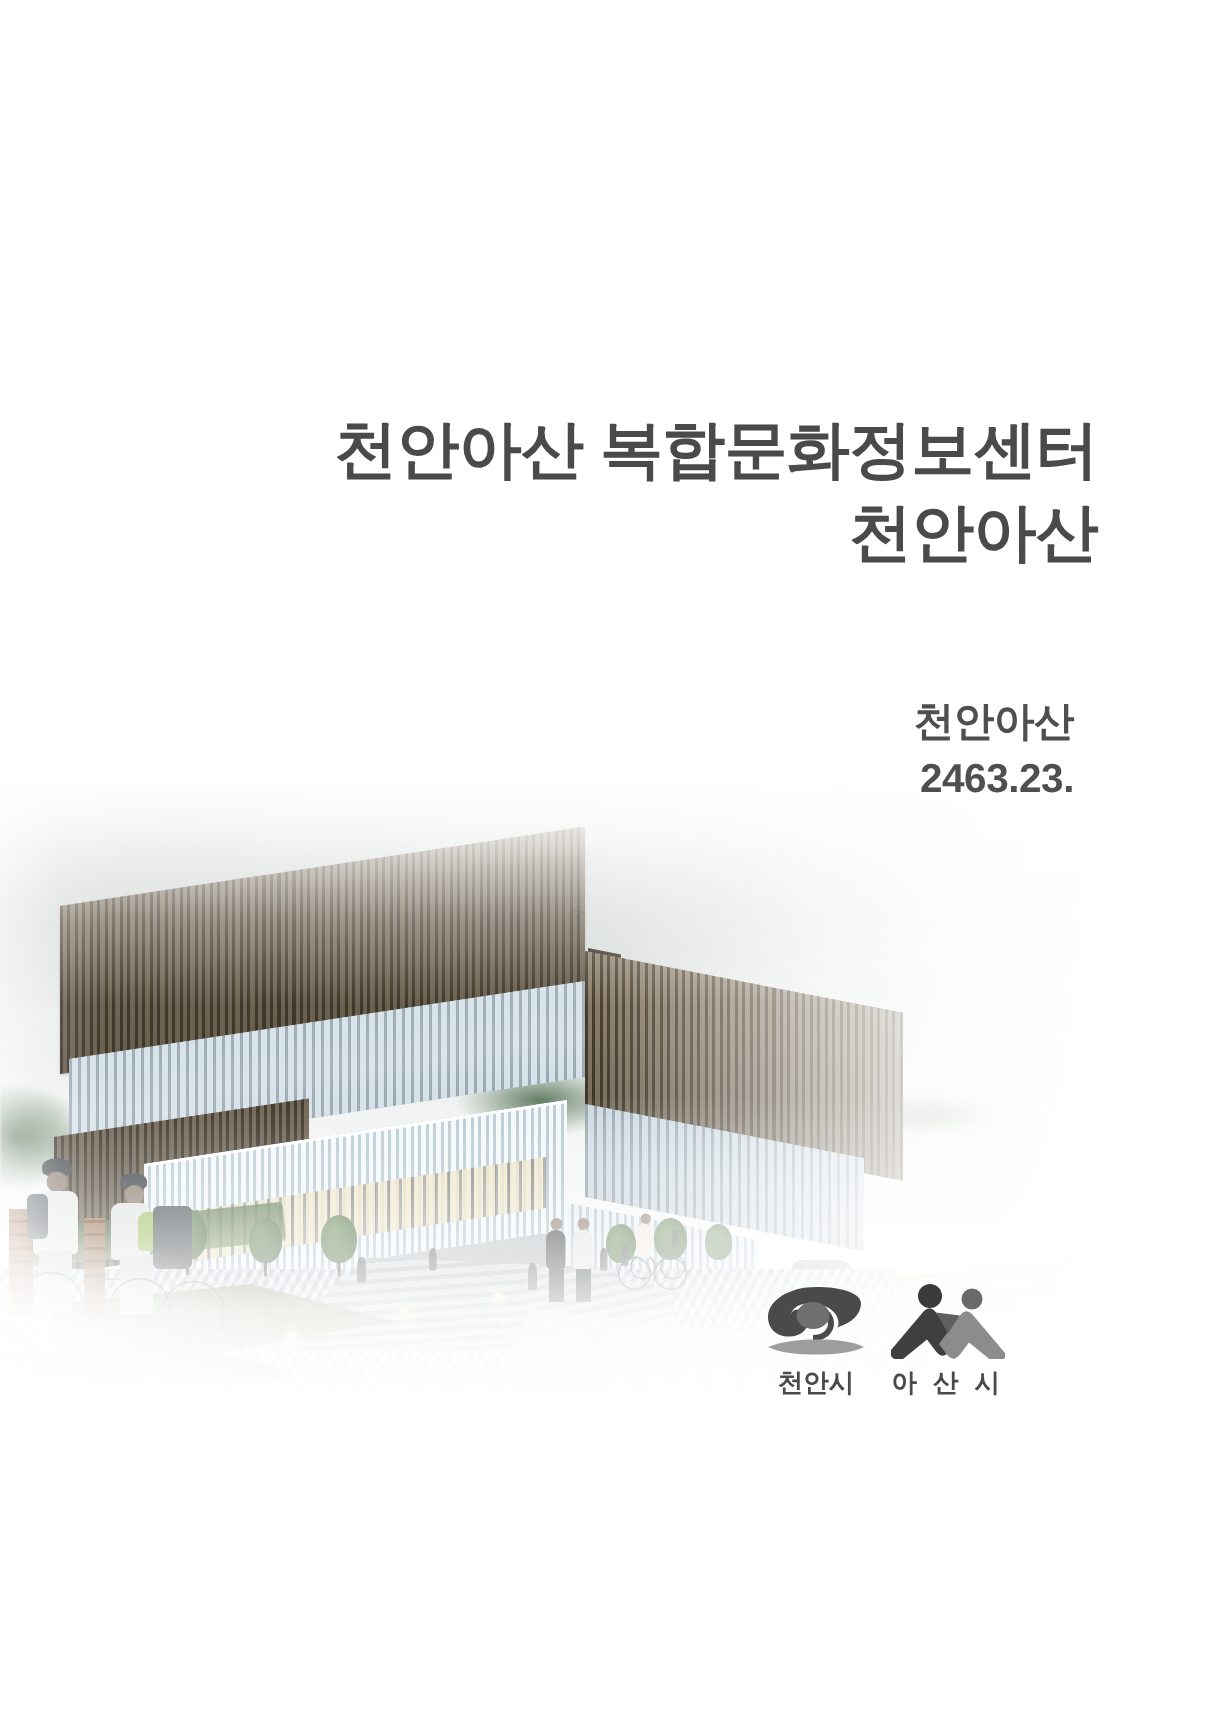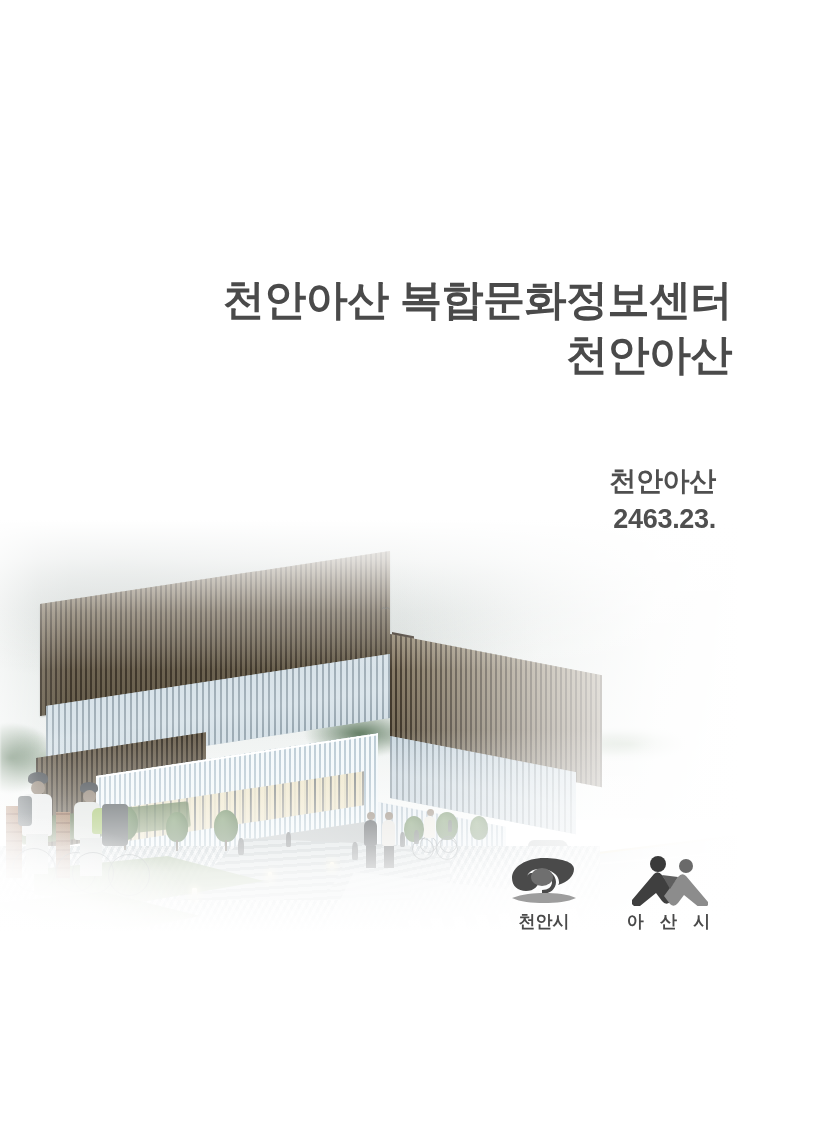--- a/index.html
+++ b/index.html
@@ -427,32 +427,31 @@
   
   .logos {
     position: absolute;
     left: 500px;
     top: 858px;
     width: 230px;
     height: 75px;
     z-index: 50;
     display: flex;
     align-items: flex-end;
-    gap: 38px;
   }
   .logo { width: 88px; text-align: center; }
   .logo-mark { height: 52px; display: flex; align-items: center; justify-content: center; }
   .logo-label {
     margin-top: 3px;
     font-size: 17px;
     font-weight: bold;
     color: #4a4a4a;
     white-space: nowrap;
   }
-  .logo-label.spaced { letter-spacing: 3px; font-family: Liberation Mono, monospace; }
+  .logo-label.spaced { letter-spacing: 3px; }
 </style>
 </head>
 <body>
 
 <div id="page">
 
   <div class="title-block">
     <div class="title-line">천안아산 복합문화정보센터</div>
     <div class="title-line">천안아산</div>
   </div>

